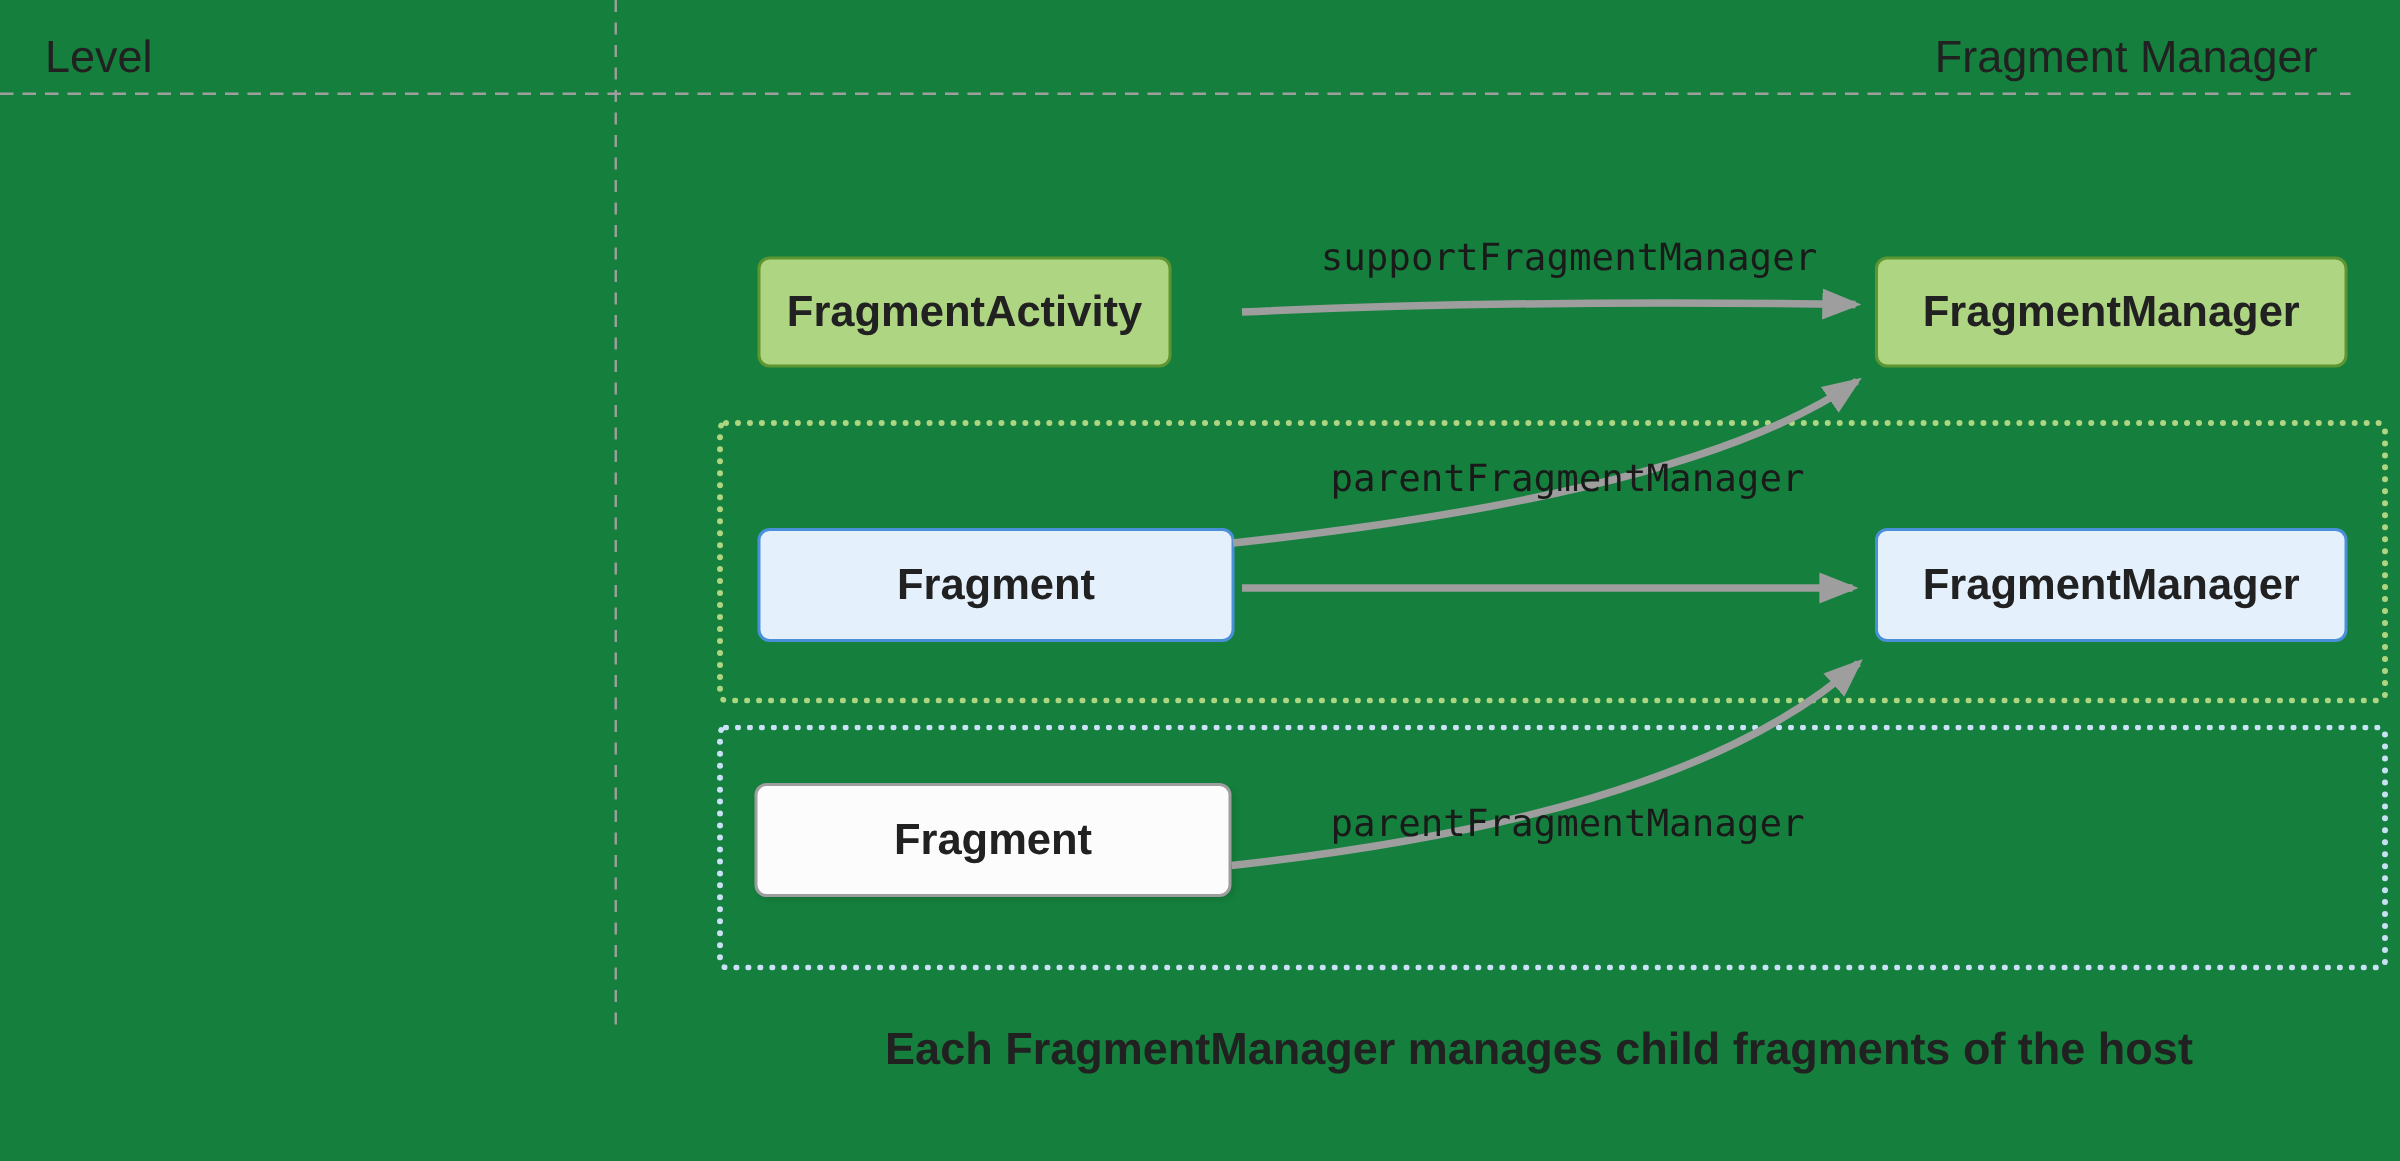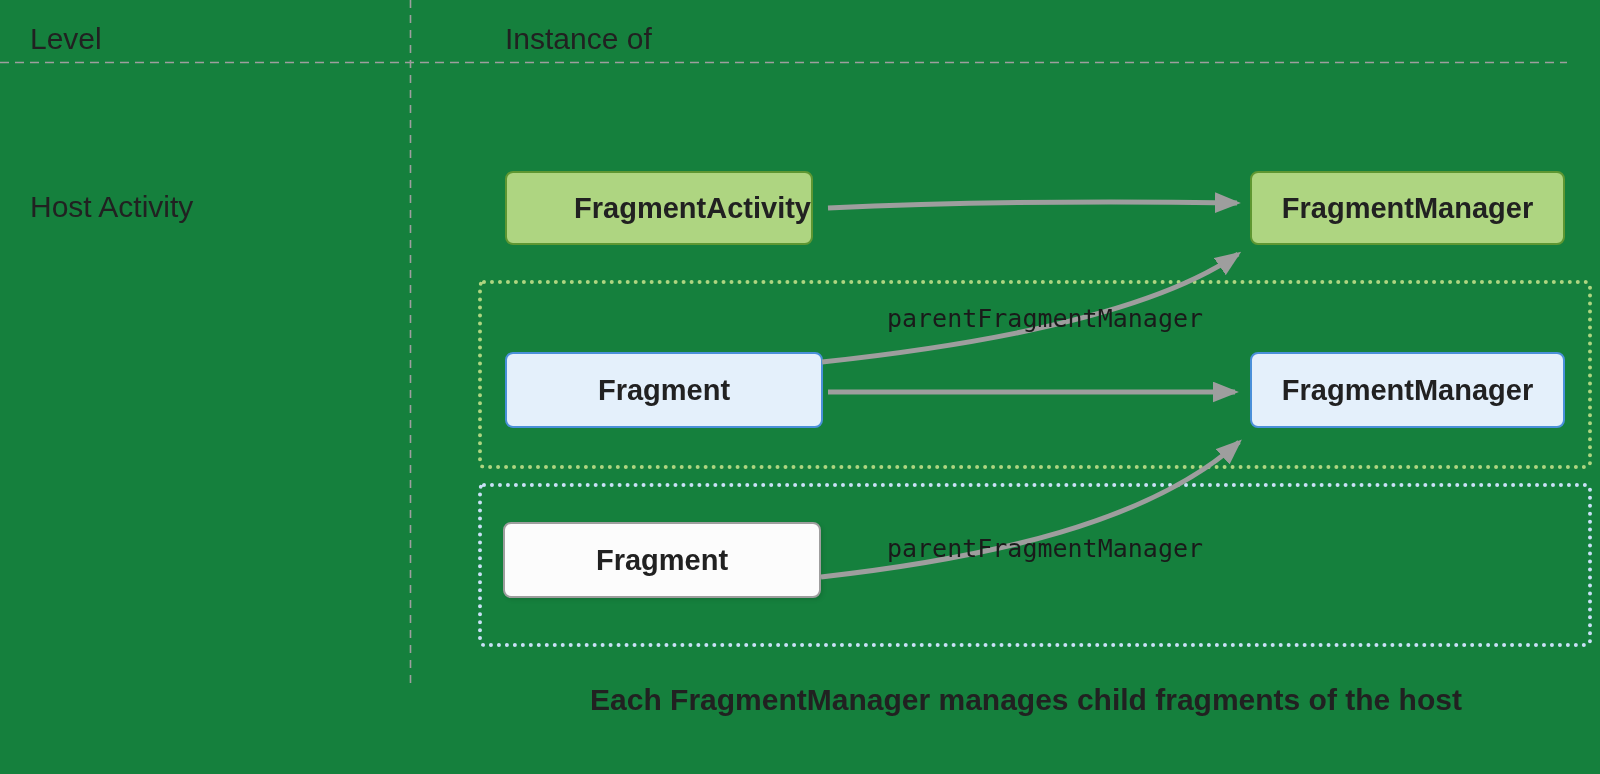--- a/index.html
+++ b/index.html
@@ -72,28 +72,27 @@
   .arrow{fill:none;stroke:var(--arrow,#9e9e9e);stroke-width:5;}
   .ah{fill:var(--arrow,#9e9e9e);}
   .dash{stroke:var(--dashed-line,#9e9e9e);stroke-width:1.6;fill:none;}
 </style>
 </head>
 <body>
 
 <div class="canvas">
 
   <div class="abs col-header" style="left:30px;top:22px;">Level</div>
-  <div class="abs col-header" style="left:505px;top:22px;">Instance of</div>
+  <div class="abs col-header" style="right:55px;top:22px;">Fragment Manager</div>
 
-  <div class="abs row-label" style="left:30px;top:190px;">Host Activity</div>
 
   <div class="scope green-dotted" style="left:478px;top:280px;width:1114px;height:189px;"></div>
   <div class="scope blue-dotted" style="left:478px;top:483px;width:1114px;height:164px;"></div>
 
-  <div class="node green" style="left:505px;top:171px;width:308px;height:74px;justify-content:flex-end;">
+  <div class="node green" style="left:505px;top:171px;width:276px;height:74px;">
     <span>FragmentActivity</span>
   </div>
   <div class="node green" style="left:1250px;top:171px;width:315px;height:74px;">
     <span>FragmentManager</span>
   </div>
   <div class="node blue" style="left:505px;top:352px;width:318px;height:76px;">
     <span>Fragment</span>
   </div>
   <div class="node blue" style="left:1250px;top:352px;width:315px;height:76px;">
     <span>FragmentManager</span>
@@ -111,18 +110,19 @@
 
     <line class="dash" x1="0" y1="62.5" x2="1567" y2="62.5" stroke-dasharray="9 6"></line>
     <line class="dash" x1="410.5" y1="0" x2="410.5" y2="690" stroke-dasharray="8 7"></line>
 
     <path class="arrow" d="M828,208 C960,202 1110,201 1237,203" marker-end="url(#ah)"></path>
     <path class="arrow" d="M822,362 C980,345 1150,315 1238,254" marker-end="url(#ah)"></path>
     <path class="arrow" d="M828,392 L1235,392" marker-end="url(#ah)"></path>
     <path class="arrow" d="M821,577 C990,558 1150,522 1239,442" marker-end="url(#ah)"></path>
   </svg>
 
+  <div class="mono-label" style="left:866px;top:157px;width:360px;">supportFragmentManager</div>
   <div class="mono-label" style="left:870px;top:304px;width:350px;">parentFragmentManager</div>
   <div class="mono-label" style="left:870px;top:534px;width:350px;">parentFragmentManager</div>
 
   <div class="caption">Each FragmentManager manages child fragments of the host</div>
 
 </div>
 
 </body></html>

